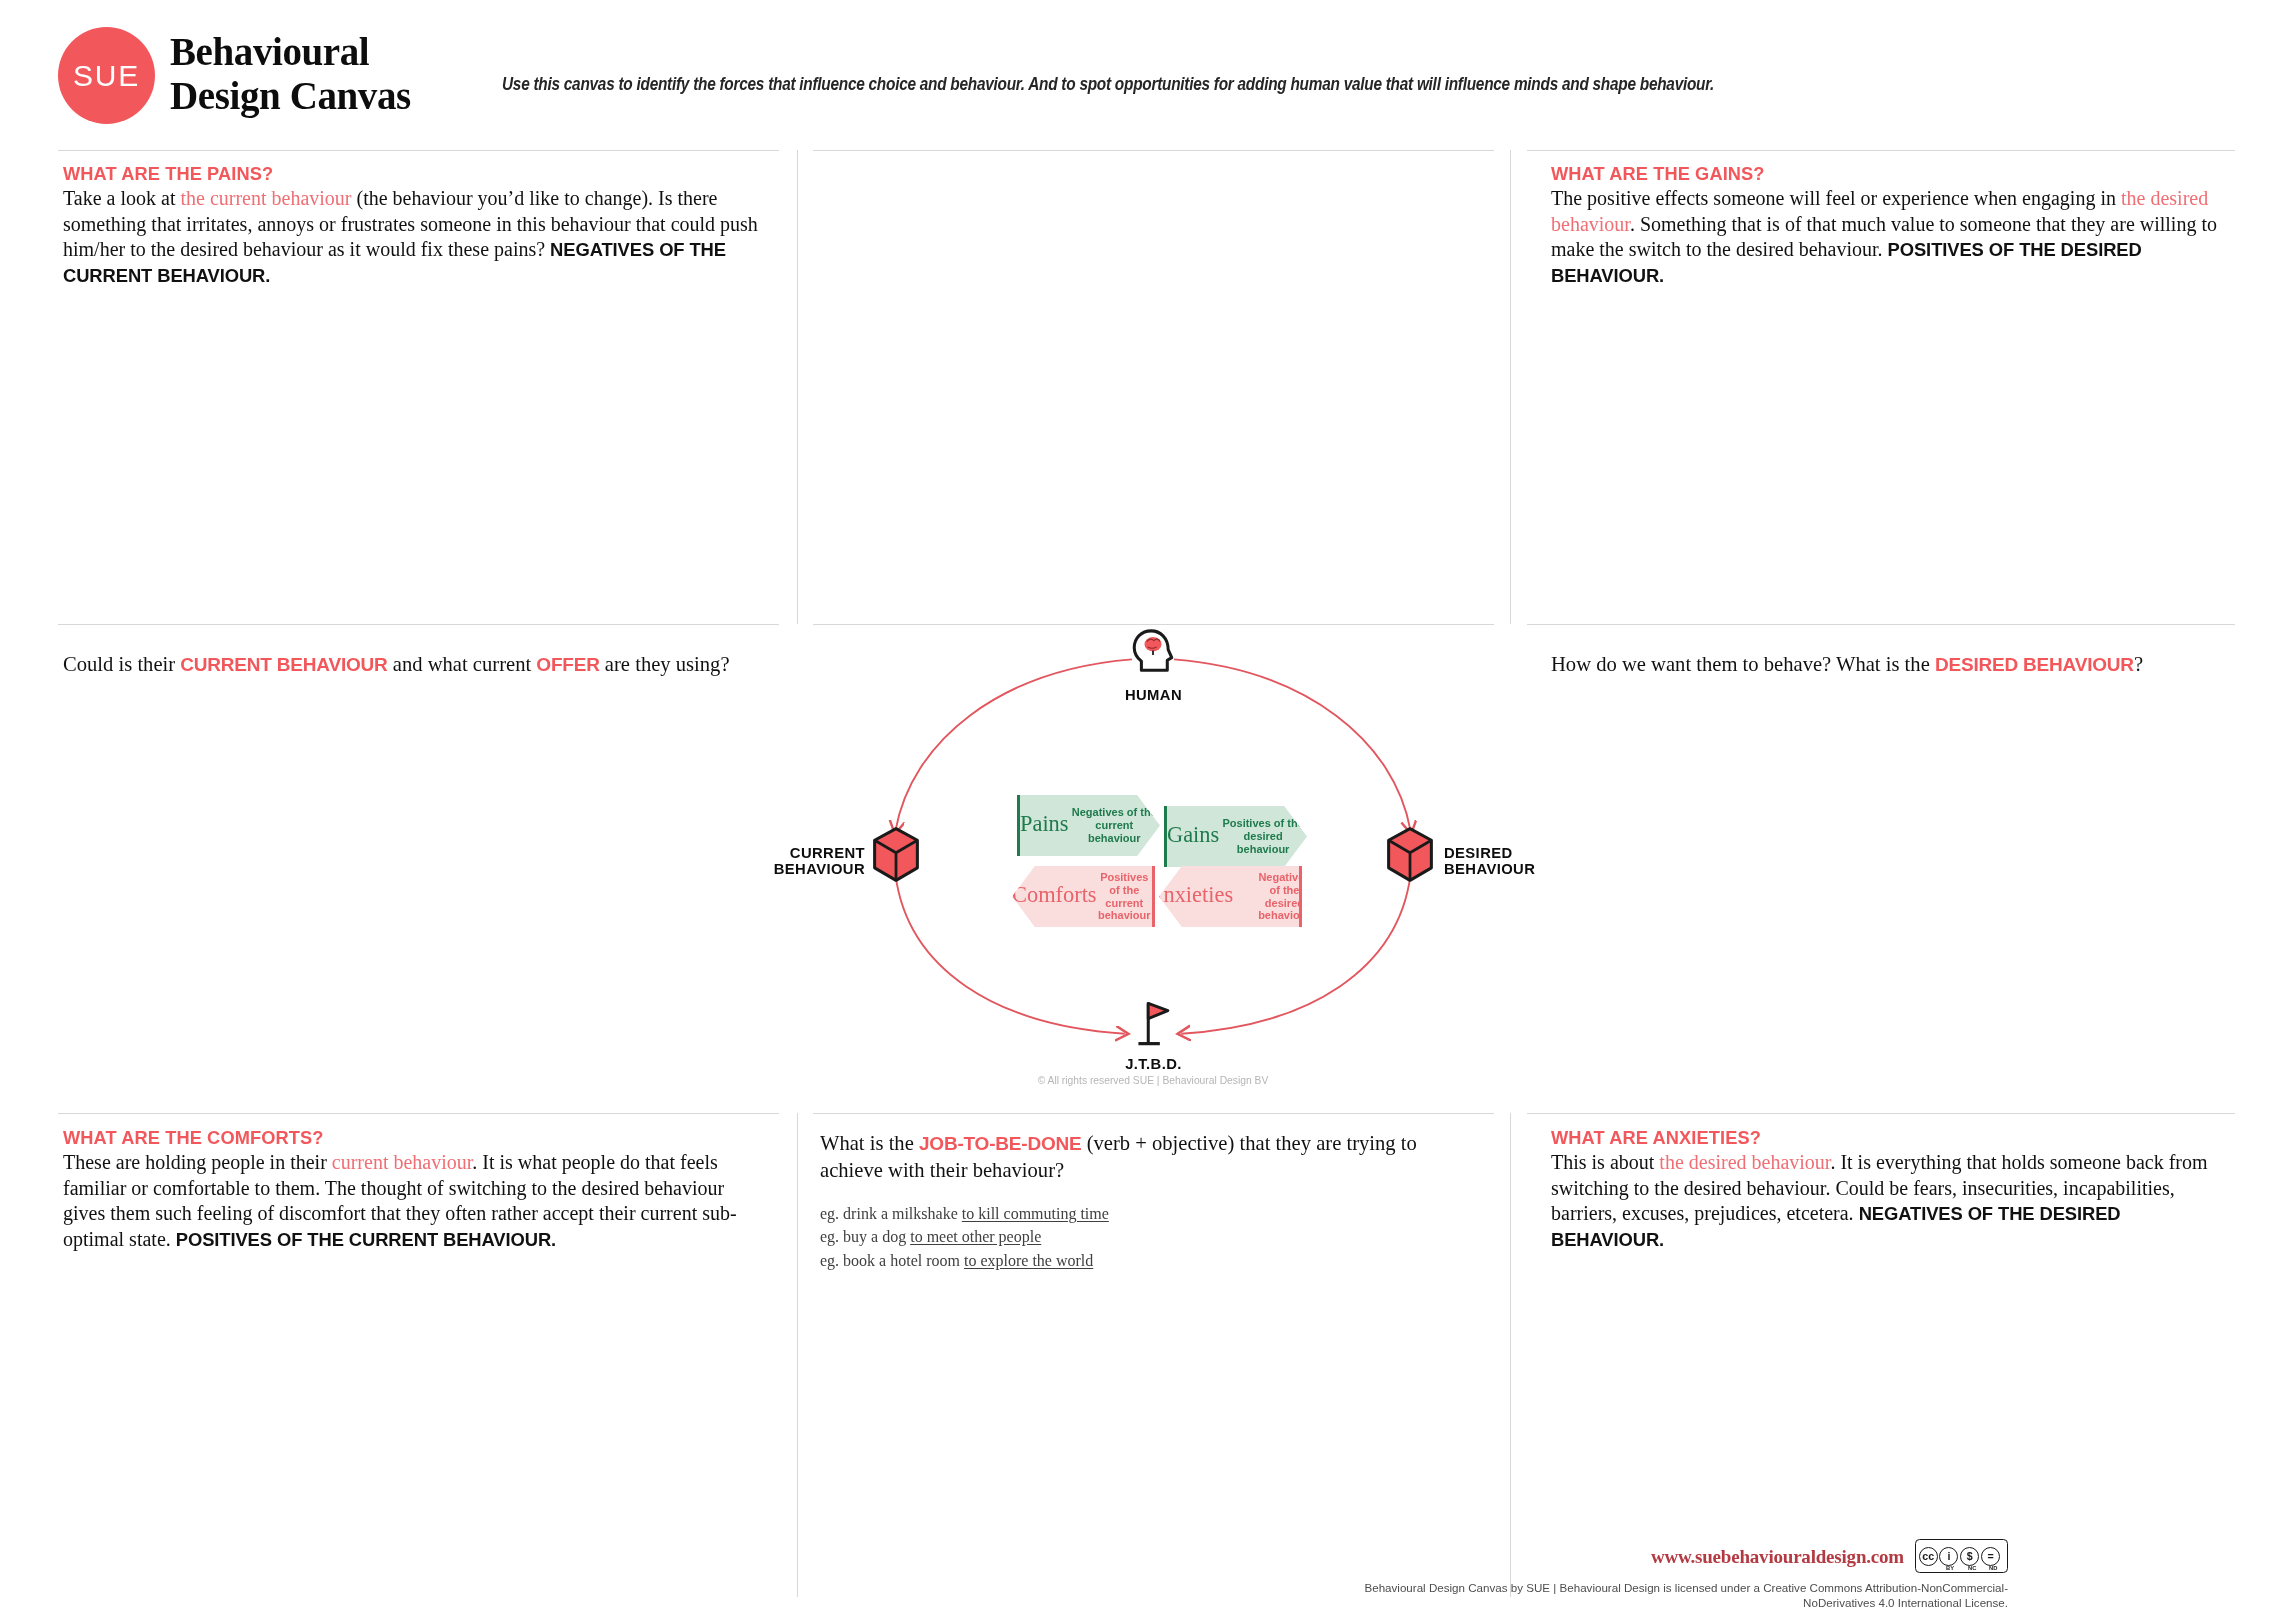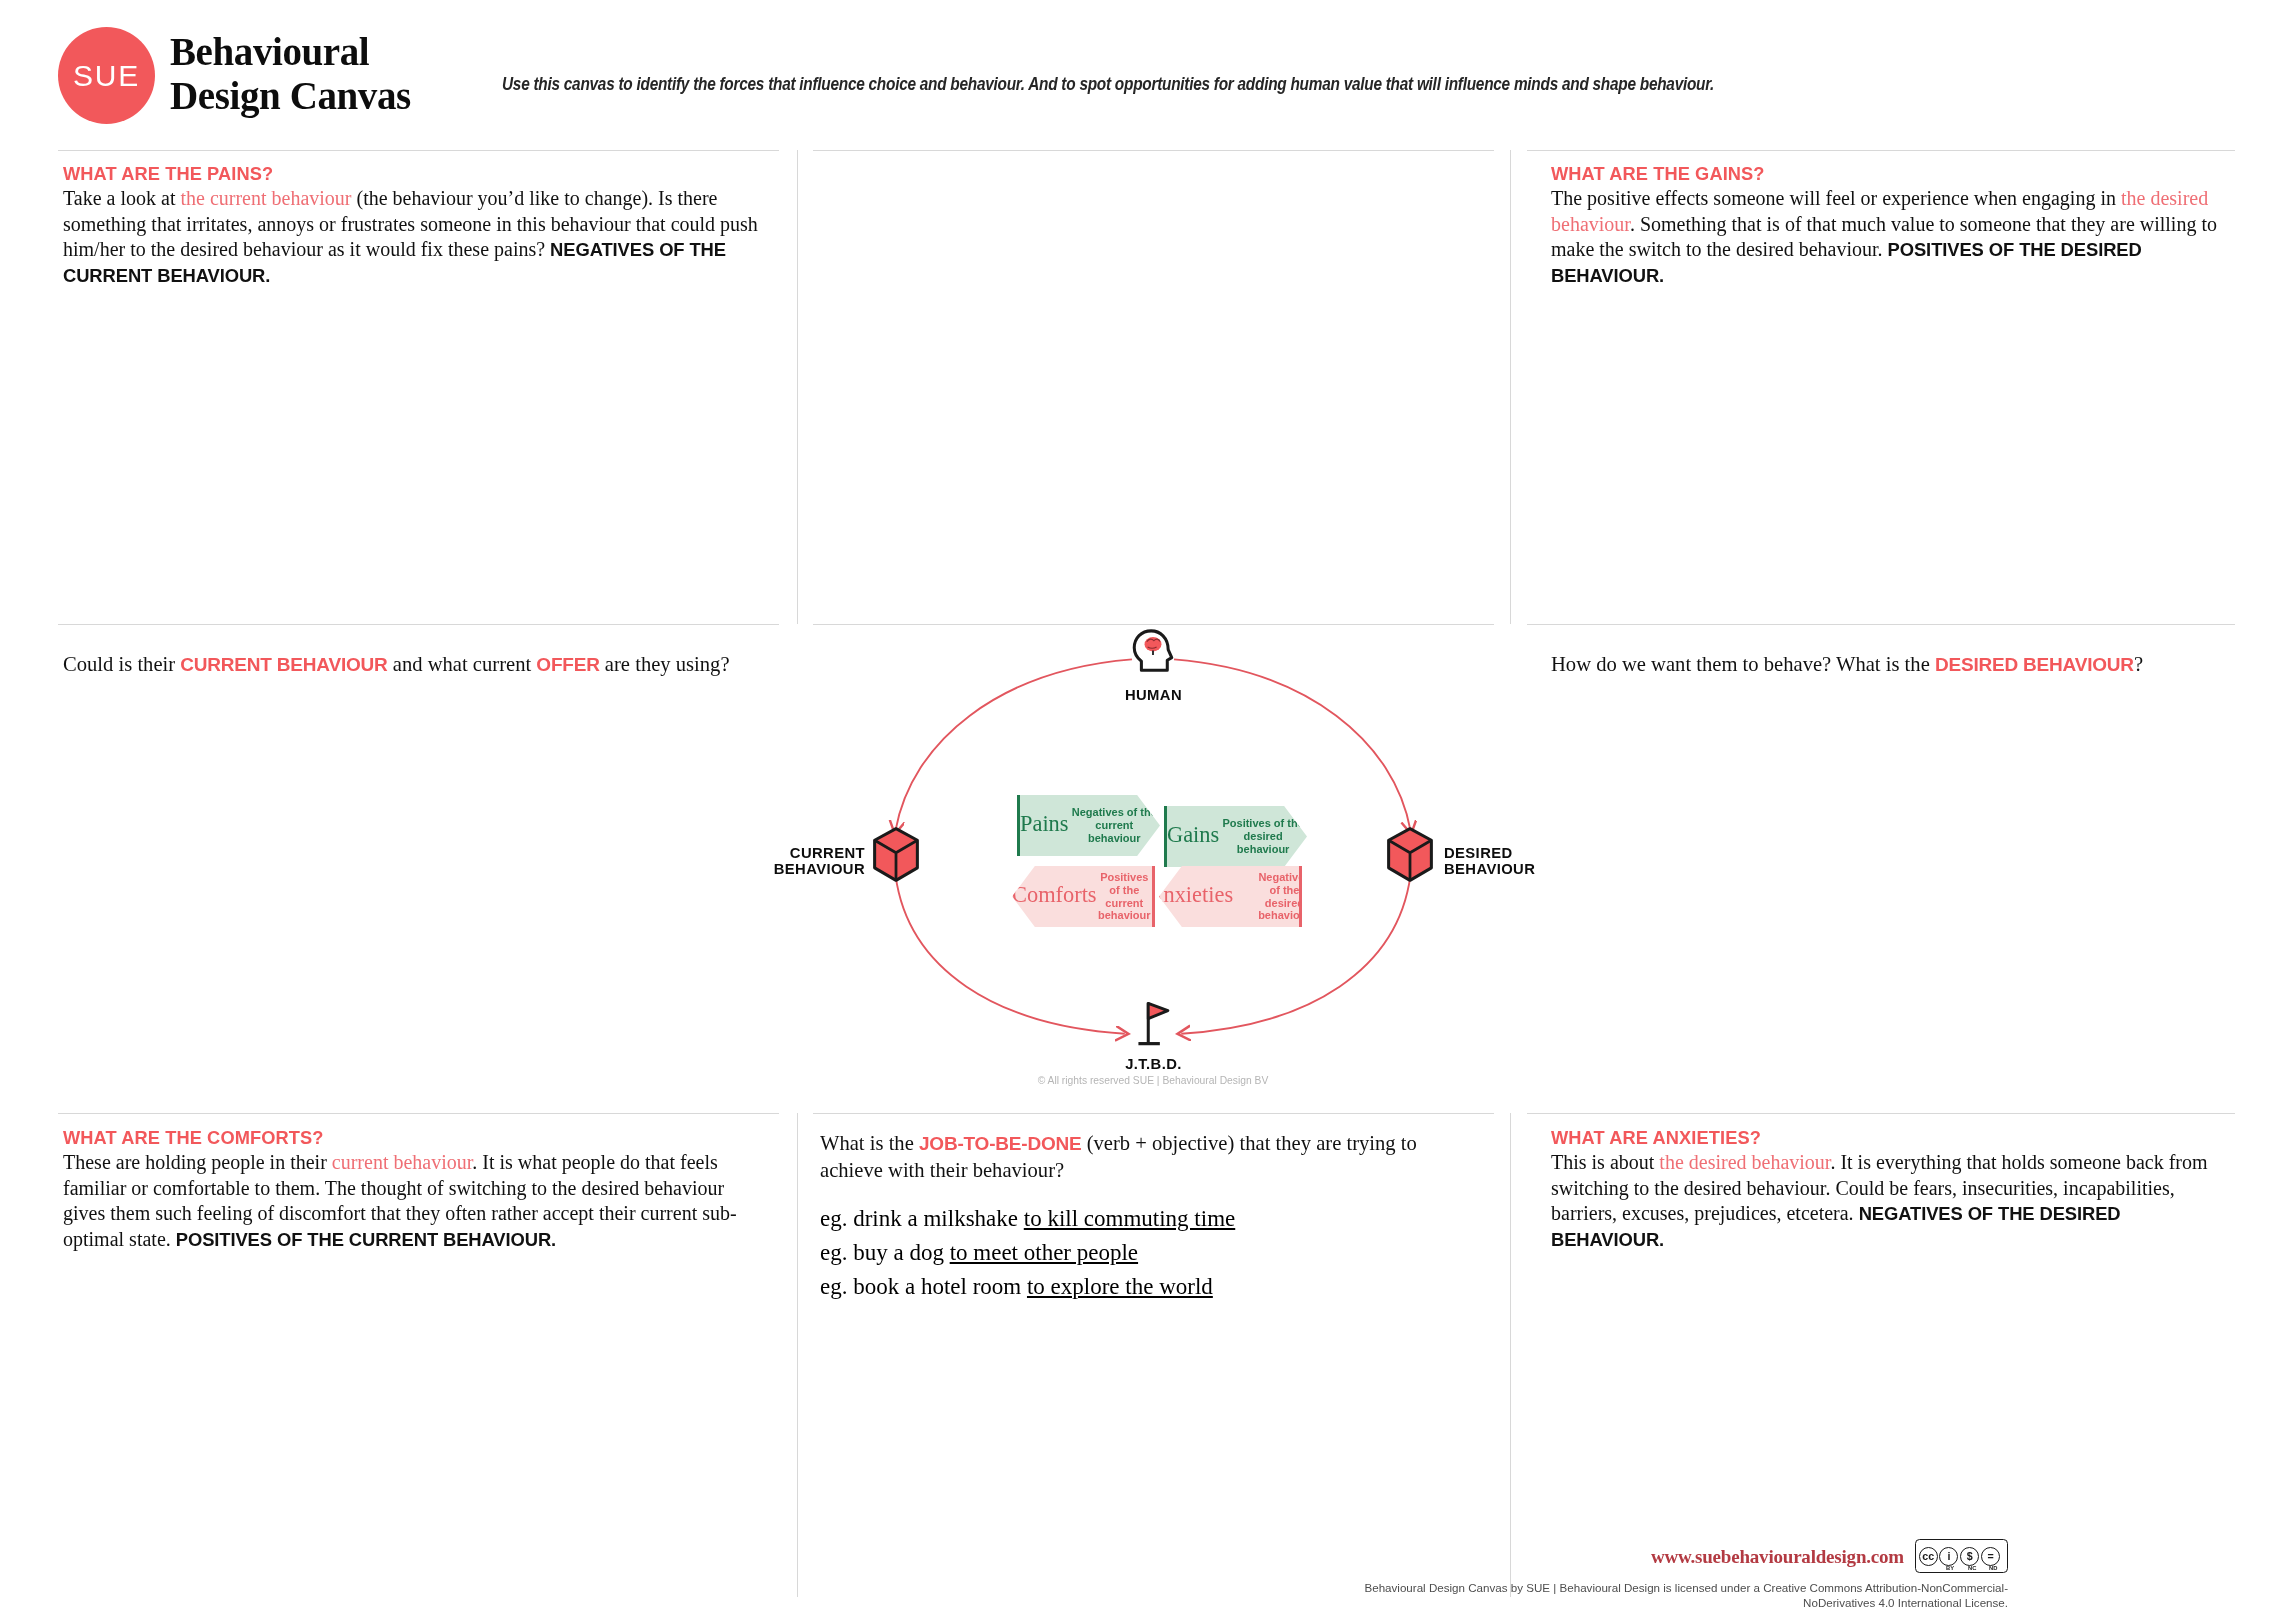--- a/index.html
+++ b/index.html
@@ -70,21 +70,21 @@
   .q-line {
     font-family: "Liberation Serif", serif;
     font-size: 20.6px; line-height: 1.3; color: #111111;
   }
   .q-line .acc {
     font-family: "Liberation Sans", sans-serif;
     font-weight: bold; font-size: 19px; color: #f2585b;
     letter-spacing: -0.2px;
   }
   .eg-list { margin-top: 18px; }
-  .eg-line { font-size: 23px; line-height: 1.48; color: #000000; }
+  .eg-line { font-size: 16px; line-height: 1.48; color: #404040; }
   .eg-line u { text-decoration: underline; text-underline-offset: 1.8px; }
 
   
   #diagram { position: absolute; left: 797px; top: 627px; width: 712px; height: 484px; }
   .dlabel {
     position: absolute;
     font-family: "Liberation Sans", sans-serif;
     font-weight: bold; font-size: 14.8px; color: #0d0d0d;
     letter-spacing: 0.4px; text-align: center; margin-top: 8px;
   }

